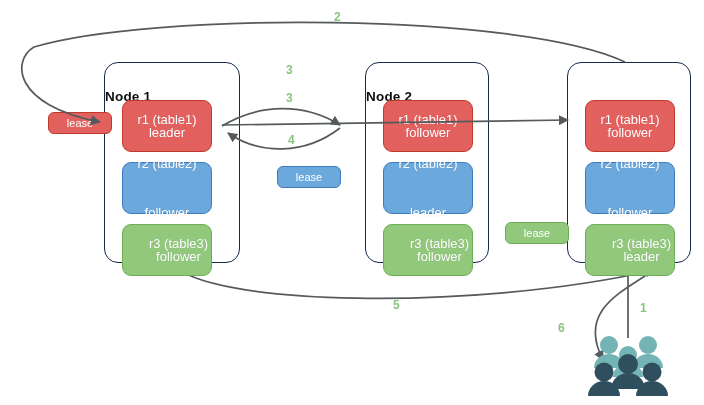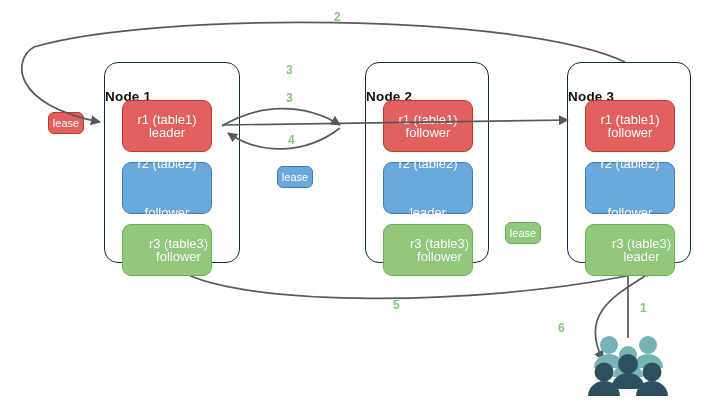--- a/index.html
+++ b/index.html
@@ -56,21 +56,21 @@
 
   .r-slot1{top:37px;}
   .r-slot2{top:99px;}
   .r-slot3{top:161px;padding-left:23px;}
 
   
   .lease{
     position:absolute;
     box-sizing:border-box;
     height:22px;
-    width:36px;
+    width:64px;
     border-radius:6px;
     display:flex;align-items:center;justify-content:center;
     color:#ffffff;
     font-size:11px;
     z-index:4;
   }
   .lease-red  {background:#e2615f;border:1.4px solid #c0392b;}
   .lease-blue {background:#6ba8dc;border:1.4px solid #3c7cbd;}
   .lease-green{background:#91c87c;border:1.4px solid #6aae56;}
 
@@ -139,21 +139,20 @@
       <span class="ln">r2 (table2)</span>
       <span class="ln">leader</span>
     </div>
     <div class="replica rep-green r-slot3">
       <span class="ln">r3 (table3)</span>
       <span class="ln">follower</span>
     </div>
   </div>
 
   <div class="node" style="left:567px;top:62px;width:124px;height:201px;">
-    <div class="node-title">Node 3</div>
 
     <div class="replica rep-red r-slot1">
       <span class="ln">r1 (table1)</span>
       <span class="ln">follower</span>
     </div>
     <div class="replica rep-blue r-slot2">
       <span class="ln">r2 (table2)</span>
       <span class="ln">follower</span>
     </div>
     <div class="replica rep-green r-slot3">

